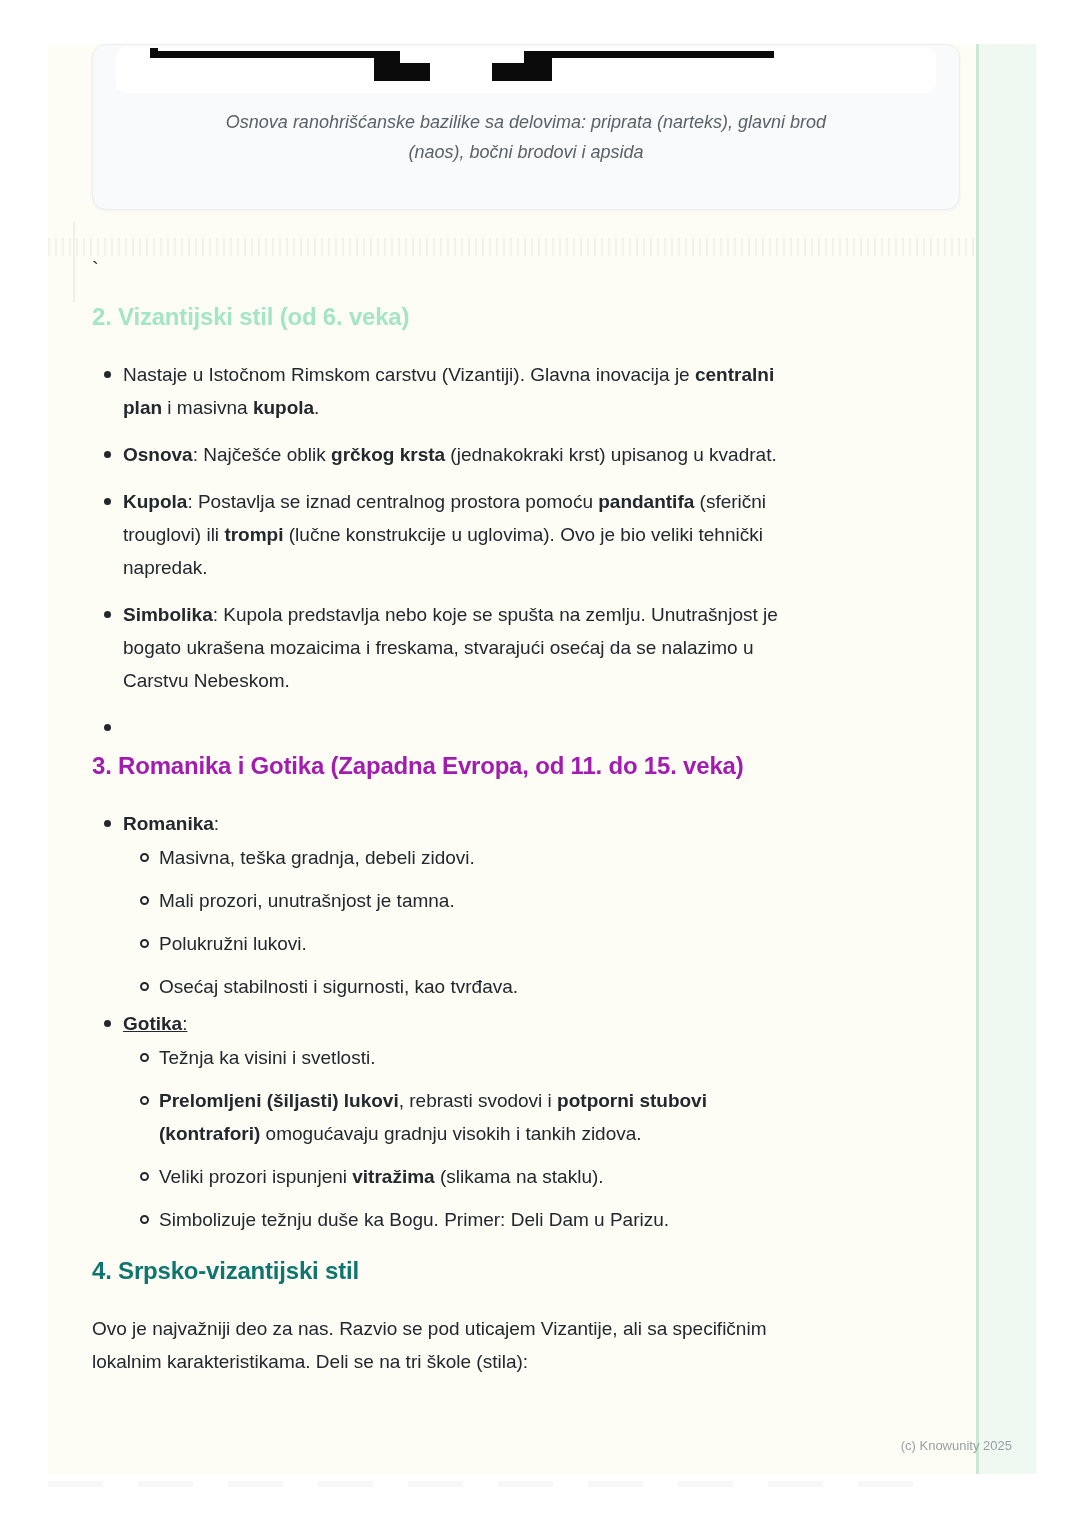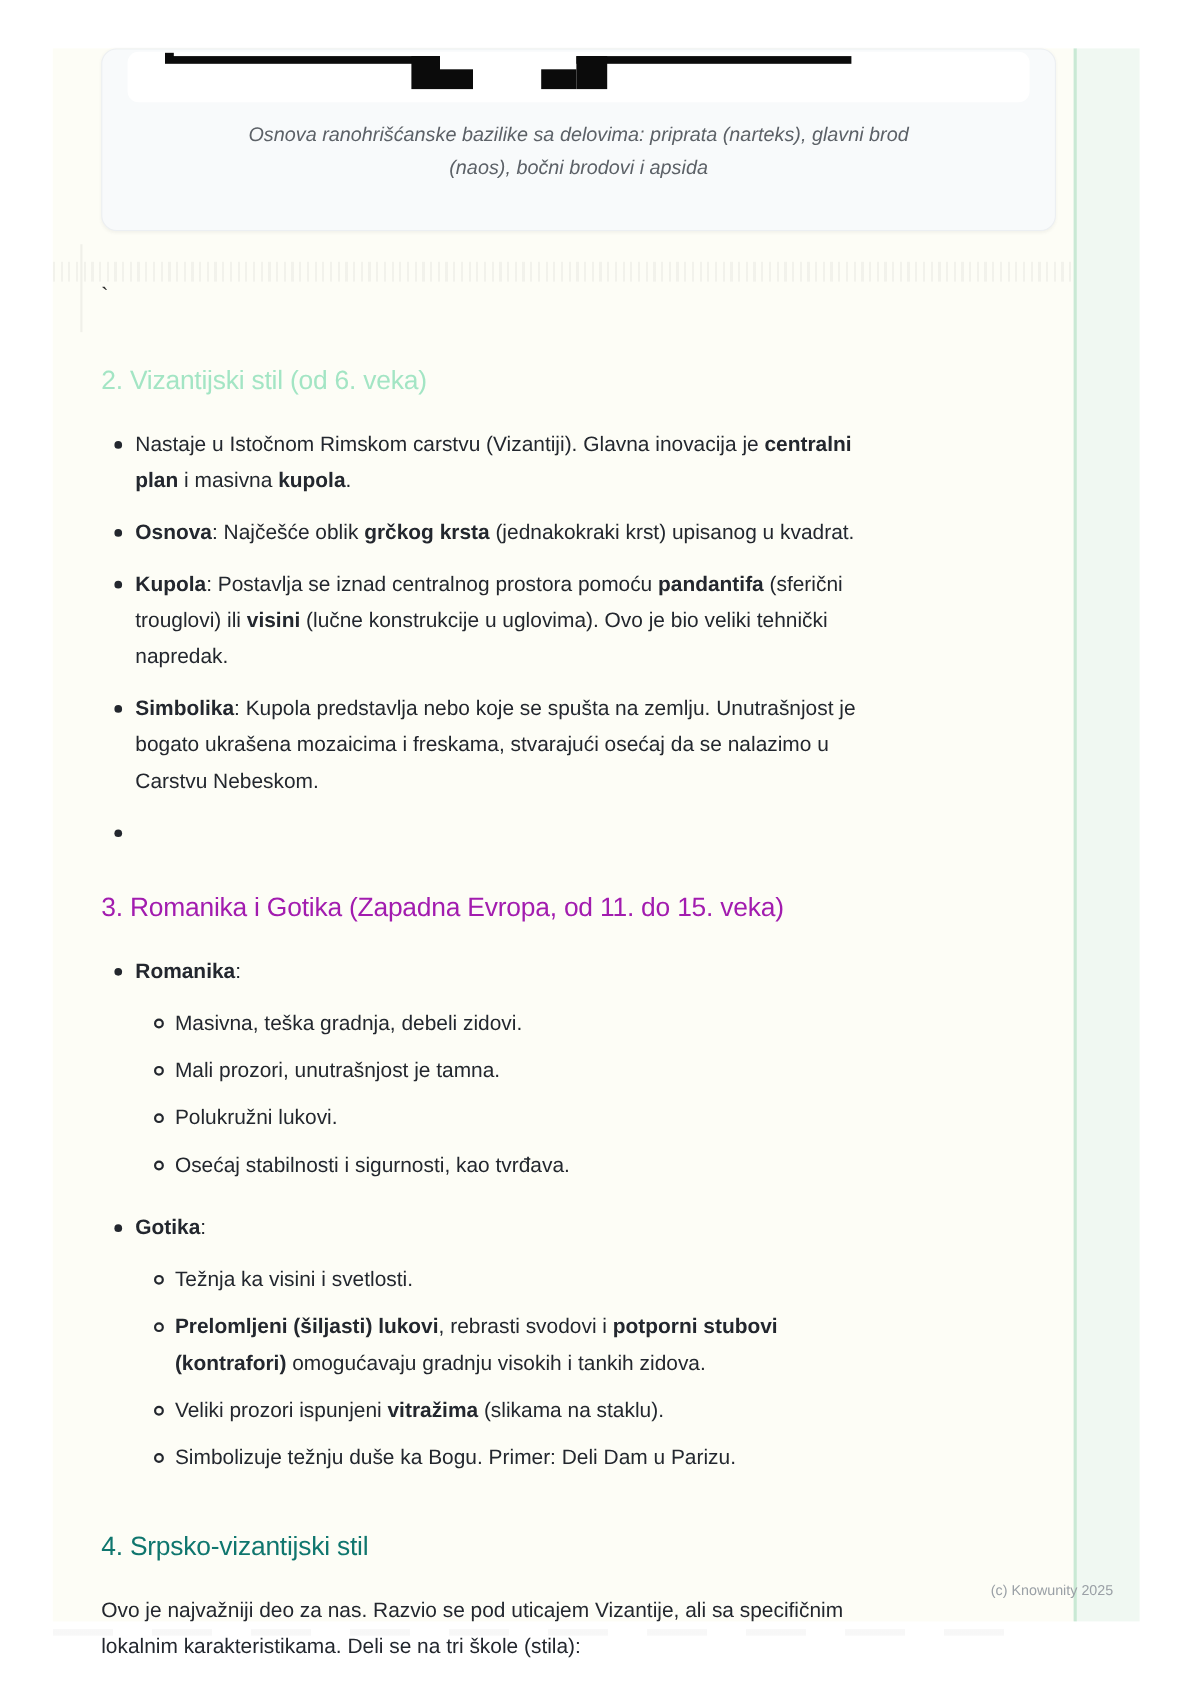--- a/index.html
+++ b/index.html
@@ -17,27 +17,27 @@
   
   .figure-card{width:868px;height:166px;background:#F8FAFB;border:1px solid #ECEFF2;border-radius:14px;
         box-shadow:0 1px 3px rgba(60,64,67,0.06);box-sizing:border-box;}
   .img-panel{position:relative;margin:2px 23px 0 23px;height:46px;background:#ffffff;
         border-radius:10px;overflow:hidden;}
   .img-panel .blk{position:absolute;background:#0b0b0b;}
   .fig-caption{margin:14px auto 0;max-width:650px;text-align:center;font-style:italic;
         font-size:18px;line-height:30px;color:#5C6167;}
   .stray{margin-top:48px;height:24px;font-size:20px;color:#2b2b2b;}
   
-  h2.sec{margin:50px 0 0 0;font-size:24px;line-height:30px;font-weight:400;color:#A3E5C4;
+  h2.sec{margin:20px 0 0 0;font-size:24px;line-height:30px;font-weight:700;color:#A3E5C4;
         white-space:nowrap;letter-spacing:-0.2px;}
   .list{margin-top:26px;width:712px;}
   .li{display:flex;margin-top:14px;}
   .li.l2{margin-top:10px;}
-  .li.l1 + .li.l2{margin-top:14px;}
-  .li.l2 + .li.l1{margin-top:24px;}
+  .li.l1 + .li.l2{margin-top:1px;}
+  .li.l2 + .li.l1{margin-top:4px;text-decoration:underline;}
   .li:first-child{margin-top:0;}
   .li .mark1{flex:0 0 auto;width:7px;height:7px;margin:13px 12px 0 12px;border-radius:50%;background:#23272E;}
   .li .mark2{flex:0 0 auto;width:8px;height:8px;margin:12px 10px 0 48px;border-radius:50%;
         border:2px solid #23272E;box-sizing:border-box;width:9px;height:9px;}
   .li p{margin:0;font-size:19px;line-height:33px;}
   .lead{margin:26px 0 0 0;width:742px;font-size:19px;line-height:33px;}
   b{font-weight:700;}
   .watermark{position:absolute;top:1438px;right:68px;font-size:13px;color:#9AA0A6;}
 </style>
 </head>
@@ -74,21 +74,21 @@
           <div class="li l1">
             <span class="mark1"></span>
             <p><span>Nastaje u Istočnom Rimskom carstvu (Vizantiji). Glavna inovacija je </span><b>centralni plan</b><span> i masivna </span><b>kupola</b><span>.</span></p>
           </div>
           <div class="li l1">
             <span class="mark1"></span>
             <p><b>Osnova</b><span>: Najčešće oblik </span><b>grčkog krsta</b><span> (jednakokraki krst) upisanog u kvadrat.</span></p>
           </div>
           <div class="li l1">
             <span class="mark1"></span>
-            <p><b>Kupola</b><span>: Postavlja se iznad centralnog prostora pomoću </span><b>pandantifa</b><span> (sferični trouglovi) ili </span><b>visini</b><span> (lučne konstrukcije u uglovima). Ovo je bio veliki tehnički napredak.</span></p>
+            <p><b>Kupola</b><span>: Postavlja se iznad centralnog prostora pomoću </span><b>pandantifa</b><span> (sferični trouglovi) ili </span><b>trompi</b><span> (lučne konstrukcije u uglovima). Ovo je bio veliki tehnički napredak.</span></p>
           </div>
           <div class="li l1">
             <span class="mark1"></span>
             <p><b>Simbolika</b><span>: Kupola predstavlja nebo koje se spušta na zemlju. Unutrašnjost je bogato ukrašena mozaicima i freskama, stvarajući osećaj da se nalazimo u Carstvu Nebeskom.</span></p>
           </div>
           <div class="li l1">
             <span class="mark1"></span>
           </div>
         </div>
         <h2 class="sec" style="color: #a21caf;">3. Romanika i Gotika (Zapadna Evropa, od 11. do 15. veka)</h2>

